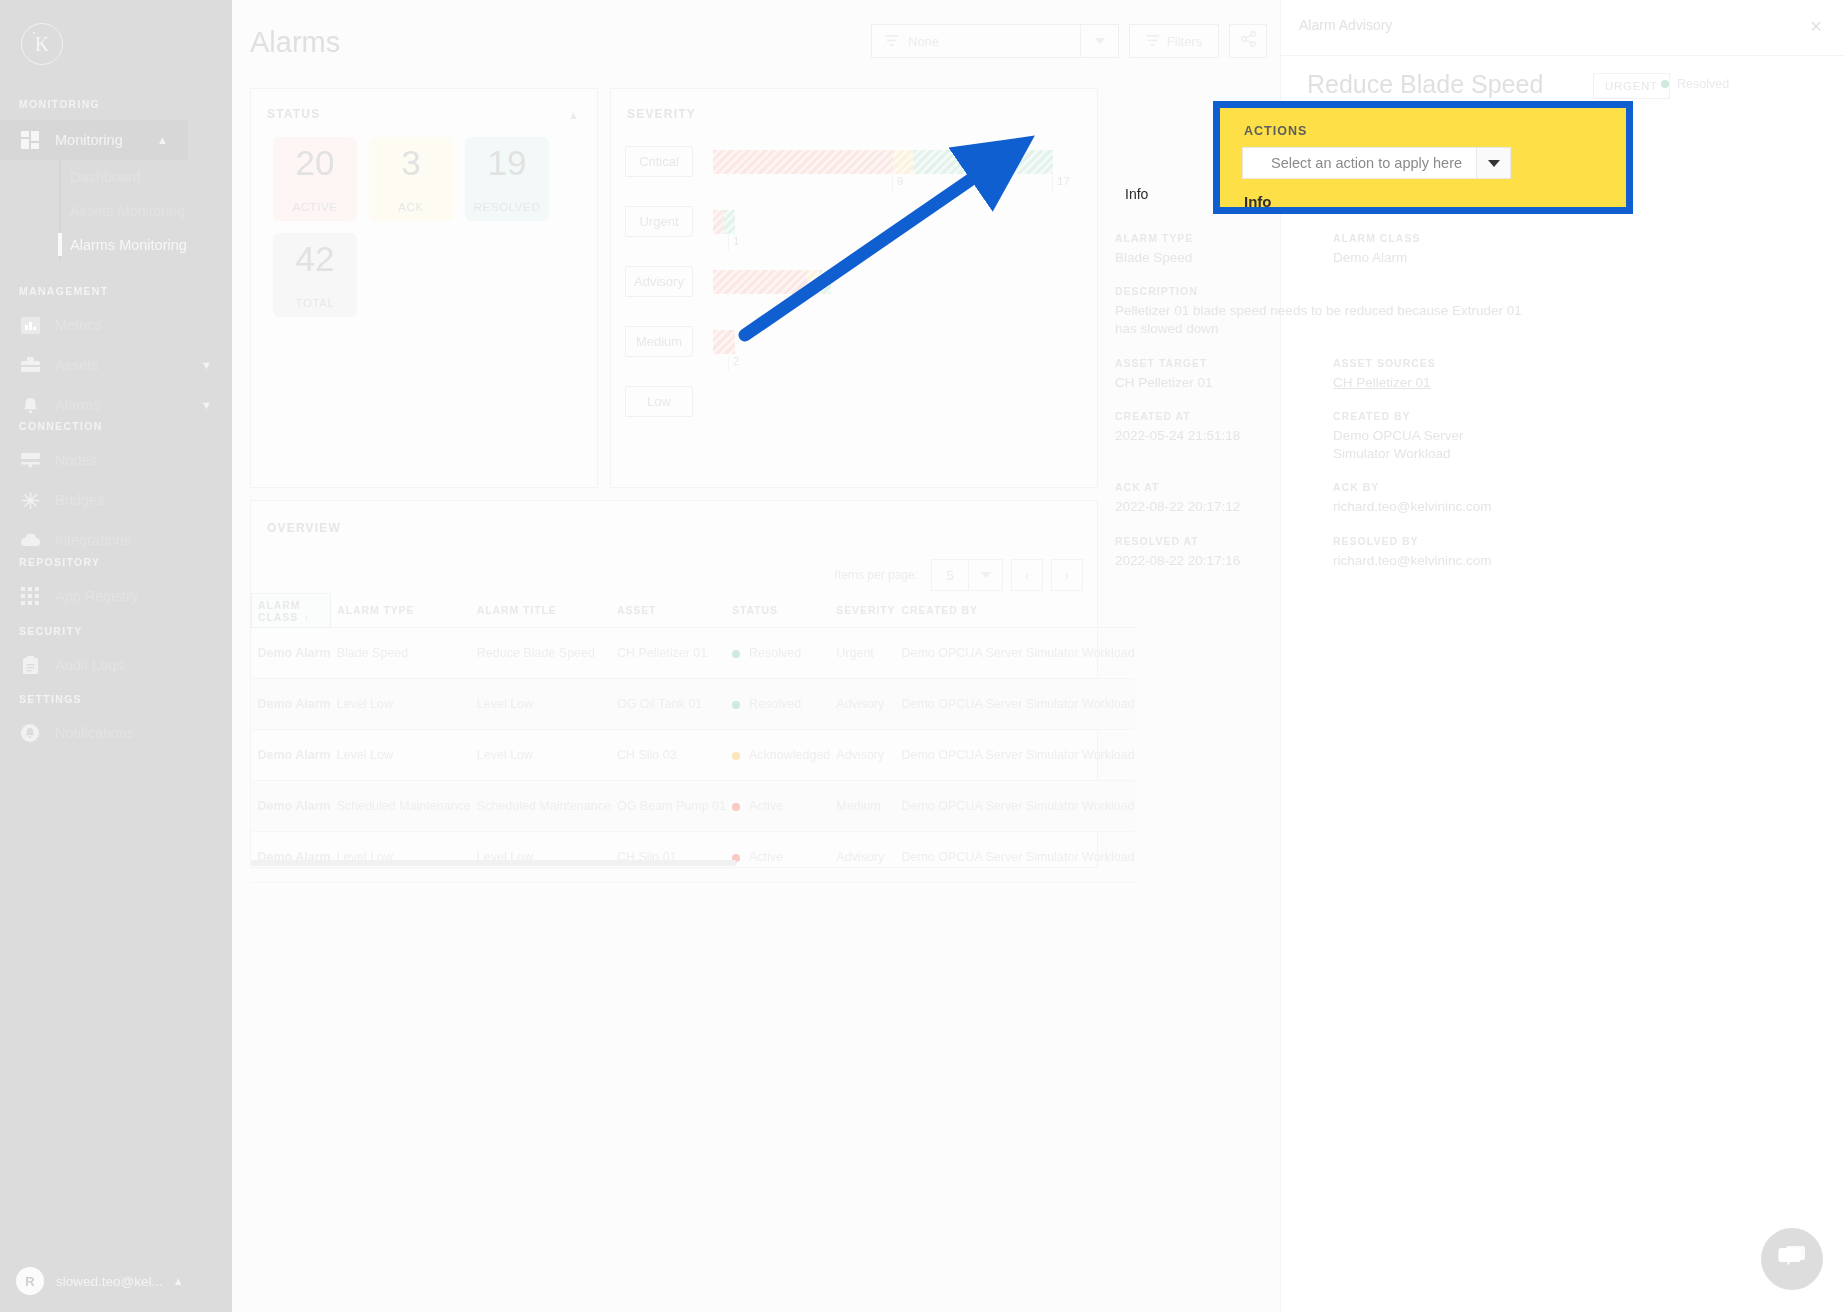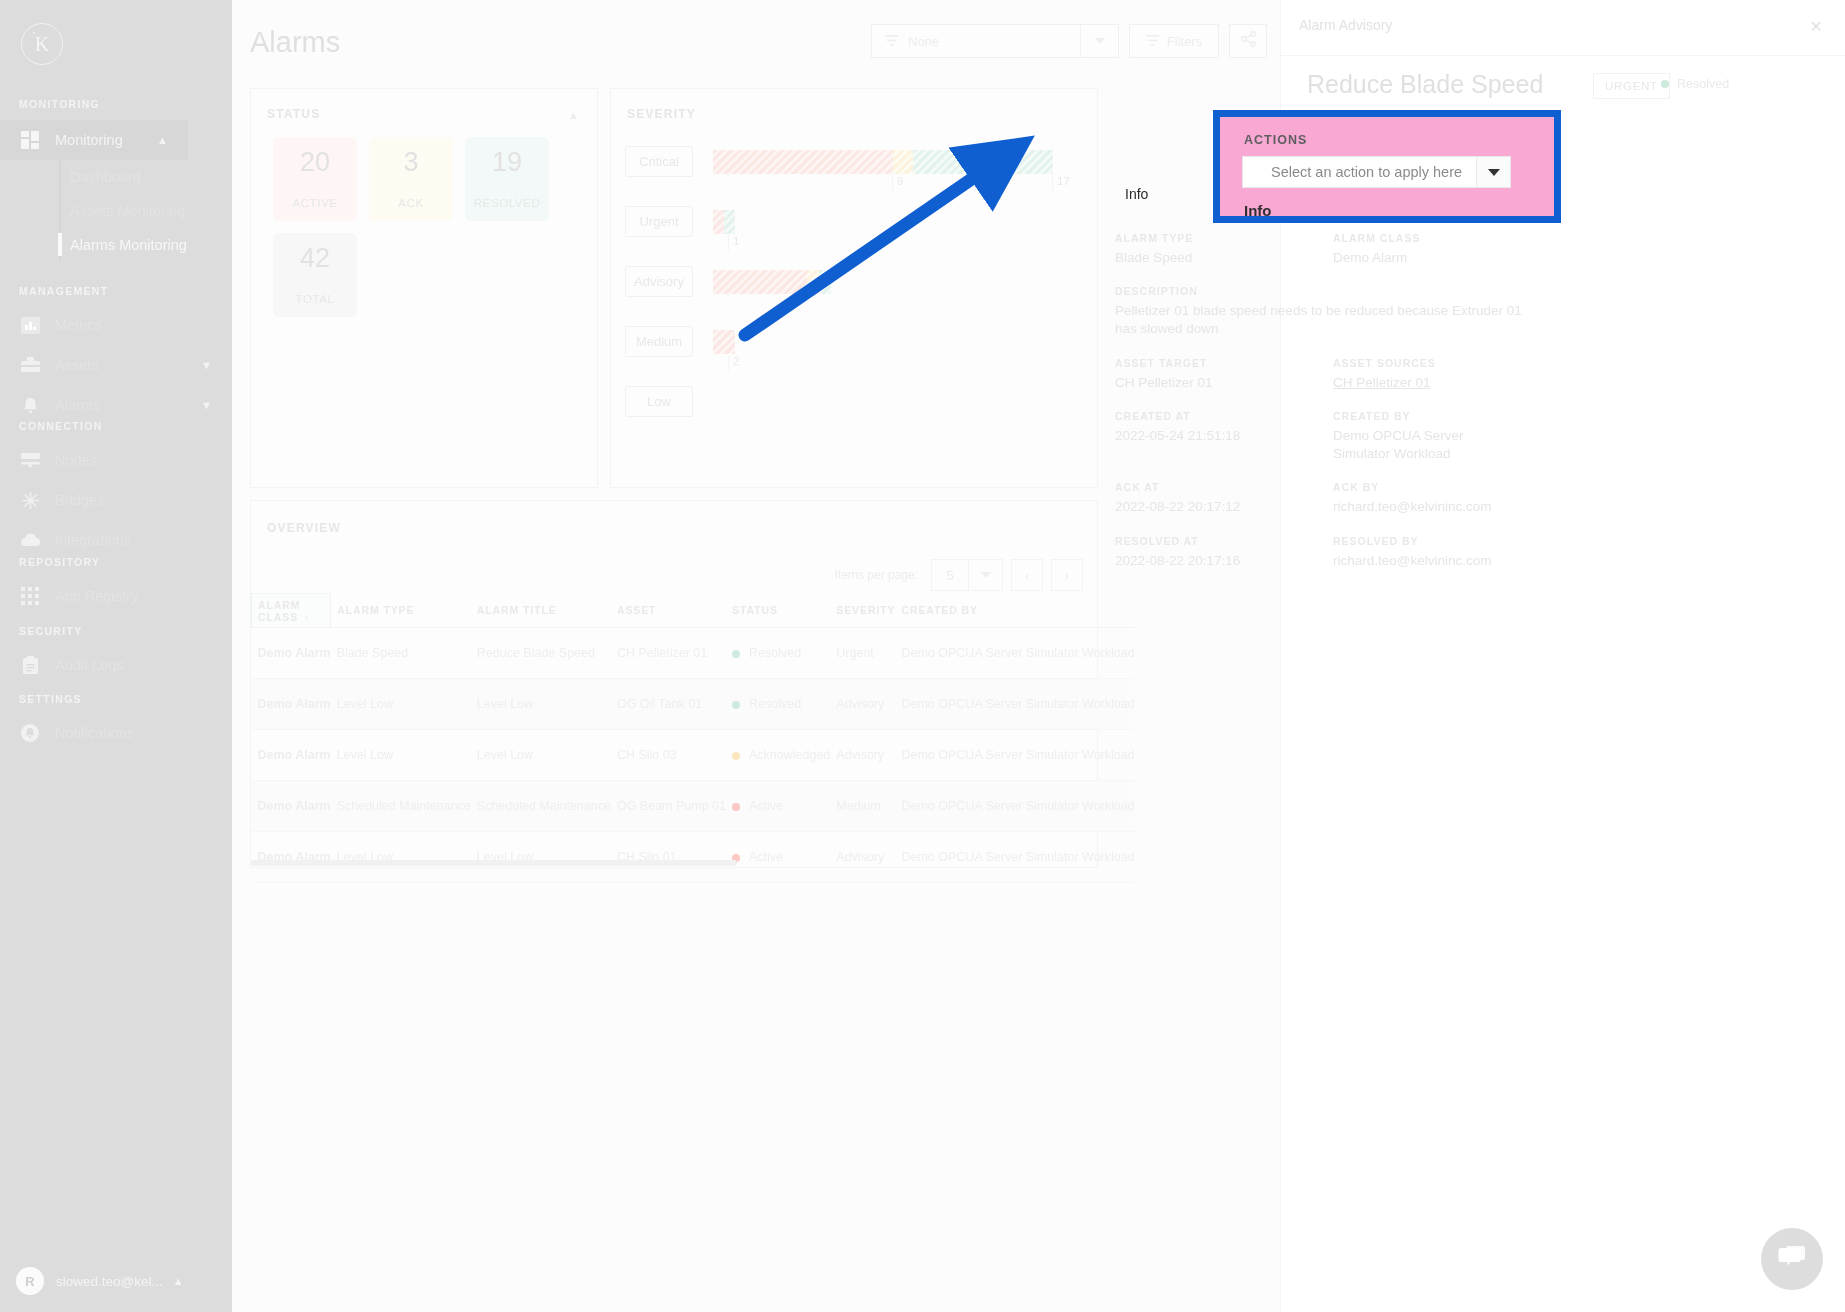--- a/index.html
+++ b/index.html
@@ -71,21 +71,21 @@
   .card { position: absolute; background: #fdfdfd; border: 1px solid #f4f4f4; }
   .card-title { font-size: 12px; letter-spacing: 1.2px; color: #e6e6e6; font-weight: 600; }
 
   
   #status-card { left: 18px; top: 88px; width: 348px; height: 400px; }
   #status-card .card-title { position: absolute; left: 16px; top: 18px; }
   .collapse-caret { position: absolute; right: 18px; top: 20px; color: #ededed; font-size: 11px; }
   .stat-grid { position: absolute; left: 22px; top: 48px; display: flex; flex-wrap: wrap; gap: 12px; width: 300px; }
   .stat-tile { width: 84px; height: 84px; border-radius: 6px; display: flex; flex-direction: column;
     align-items: center; justify-content: center; }
-  .stat-num { font-size: 27px; color: #e2e2e2; line-height: 1; margin-bottom: 21px; }
+  .stat-num { font-size: 35px; color: #e2e2e2; line-height: 1; margin-bottom: 21px; }
   .stat-lbl { font-size: 11.5px; letter-spacing: .6px; color: #e7e7e7; }
   .t-active   { background: #fdf6f4; }
   .t-ack      { background: #fdfbf2; }
   .t-resolved { background: #f3f9f8; }
   .t-total    { background: #f7f7f7; }
 
   
   #severity-card { left: 378px; top: 88px; width: 488px; height: 400px; }
   #severity-card .card-title { position: absolute; left: 16px; top: 18px; }
   .sev-rows { position: absolute; left: 14px; top: 48px; width: 460px; }
@@ -154,22 +154,22 @@
 
   .kv-grid { position: absolute; left: 1115px; top: 232px; width: 440px; }
   .kv-row { display: flex; margin-bottom: 0; }
   .kv-col { width: 218px; }
   .kv-label { font-size: 10.5px; letter-spacing: 1px; font-weight: 600; color: #e8e8e8; }
   .kv-value { font-size: 13.5px; color: #e5e5e5; margin-top: 5px; line-height: 1.35; }
   .kv-value.link { text-decoration: underline; }
   .kv-block { margin-bottom: 18px; }
 
   
-  .hl-box { position: absolute; left: 1213px; top: 110px; width: 348px; height: 113px;
-    border: 7px solid #0f5fd0; background: #f9a8d4; z-index: 40; }
+  .hl-box { position: absolute; left: 1213px; top: 101px; width: 420px; height: 113px;
+    border: 7px solid #0f5fd0; background: #fde047; z-index: 40; }
   .hl-actions-label { position: absolute; left: 24px; top: 16px; font-size: 12.5px;
     letter-spacing: 1px; font-weight: 600; color: #5e5e5e; }
   .hl-select { position: absolute; left: 22px; top: 39px; width: 235px; height: 32px;
     border: 1px solid #e8e8e8; background: #fff; display: flex; align-items: center; }
   .hl-select span { margin-left: 28px; font-size: 14.5px; color: #8a8a8a; }
   .hl-arrow { position: absolute; left: 257px; top: 39px; width: 34px; height: 32px;
     border: 1px solid #e8e8e8; border-left: none; background: #fafafa;
     display: flex; align-items: center; justify-content: center; }
   .hl-info { position: absolute; left: 24px; top: 85px; font-size: 15px; font-weight: 600; color: #2f2f2f; }
 

